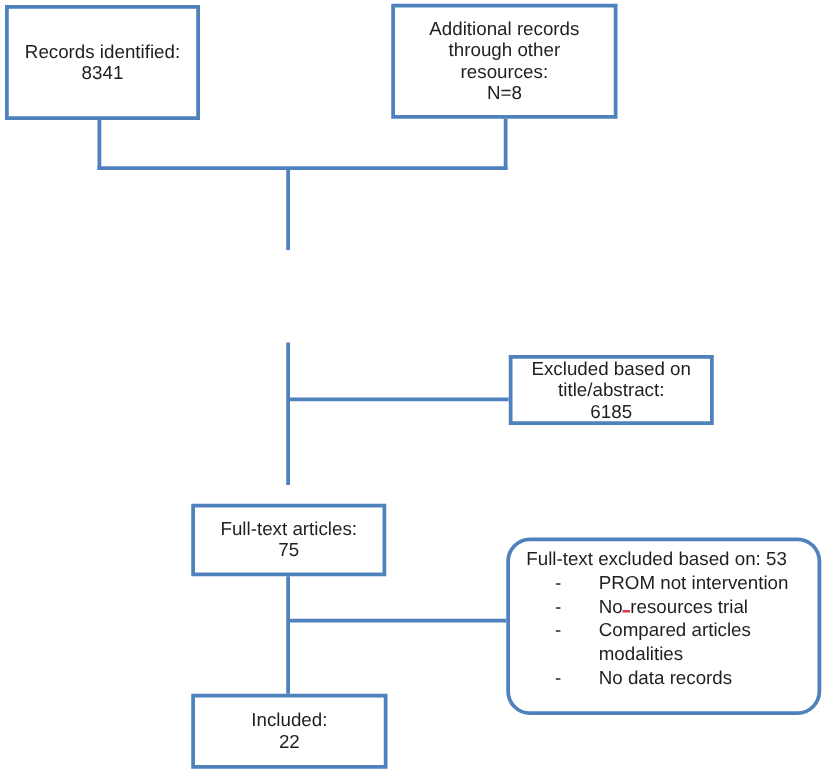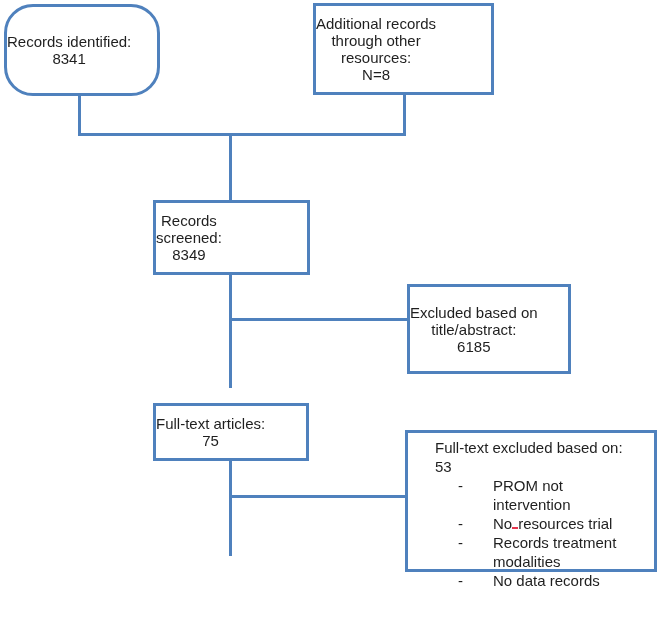--- a/index.html
+++ b/index.html
@@ -24,32 +24,34 @@
     position: absolute;
     background: var(--color-accent);
   }
   .box {
     position: absolute;
     border: 3px solid var(--color-accent);
     background: var(--color-background);
     color: var(--color-text);
     display: flex;
     align-items: center;
+    justify-content: center;
     text-align: center;
     font-size: 15px;
     line-height: 17px;
   }
   .box-text {
     white-space: pre-line;
   }
   .box.excl {
     display: block;
     text-align: left;
-    padding: 5px 24px;
+    padding: 5px 10px;
     line-height: 19px;
+    border-radius: 19px;
   }
   .excl-title {
     padding-left: 3px;
   }
   .excl-list {
     list-style: none;
   }
   .excl-list li {
     display: flex;
     padding-left: 26px;
@@ -75,39 +77,34 @@
 
   <div class="line" style="left:78px; top:95px; width:3px; height:41px;"></div>
   <div class="line" style="left:403px; top:94px; width:3px; height:42px;"></div>
   <div class="line" style="left:78px; top:133px; width:328px; height:3px;"></div>
   <div class="line" style="left:229px; top:136px; width:3px; height:64px;"></div>
   <div class="line" style="left:229px; top:274px; width:3px; height:114px;"></div>
   <div class="line" style="left:231px; top:318px; width:176px; height:3px;"></div>
   <div class="line" style="left:229px; top:444px; width:3px; height:112px;"></div>
   <div class="line" style="left:231px; top:495px; width:174px; height:3px;"></div>
 
-  <div class="box" style="left:4px; top:4px; width:156px; height:92px;border-radius:29px;">
+  <div class="box" style="left:4px; top:4px; width:156px; height:92px;">
     <div class="box-text">Records identified:
 8341</div>
   </div>
 
   <div class="box" style="left:313px; top:3px; width:181px; height:92px;">
     <div class="box-text">Additional records
 through other
 resources:
 N=8</div>
   </div>
 
-  <div class="box" style="left:153px; top:200px; width:157px; height:75px;">
-    <div class="box-text">Records
-screened:
-8349</div>
-  </div>
 
-  <div class="box" style="left:407px; top:284px; width:164px; height:90px;">
+  <div class="box" style="left:407px; top:284px; width:164px; height:56px;">
     <div class="box-text">Excluded based on
 title/abstract:
 6185</div>
   </div>
 
   <div class="box" style="left:153px; top:387px; width:156px; height:58px;margin-top:16px;">
     <div class="box-text">Full-text articles:
 75</div>
   </div>
 
@@ -117,23 +114,27 @@
       <li>
         <span class="dash">-</span>
         <span class="li-text">PROM not intervention</span>
       </li>
       <li>
         <span class="dash">-</span>
         <span class="li-text"><span>No</span><span class="spell-gap"></span><span>resources trial</span></span>
       </li>
       <li>
         <span class="dash">-</span>
-        <span class="li-text">Records treatment modalities</span>
+        <span class="li-text">Compared articles modalities</span>
       </li>
       <li>
         <span class="dash">-</span>
         <span class="li-text">No data records</span>
       </li>
     </ul>
   </div>
 
+  <div class="box" style="left:153px; top:555px; width:157px; height:60px;">
+    <div class="box-text">Included:
+22</div>
+  </div>
 
 </div>
 
 </body></html>

